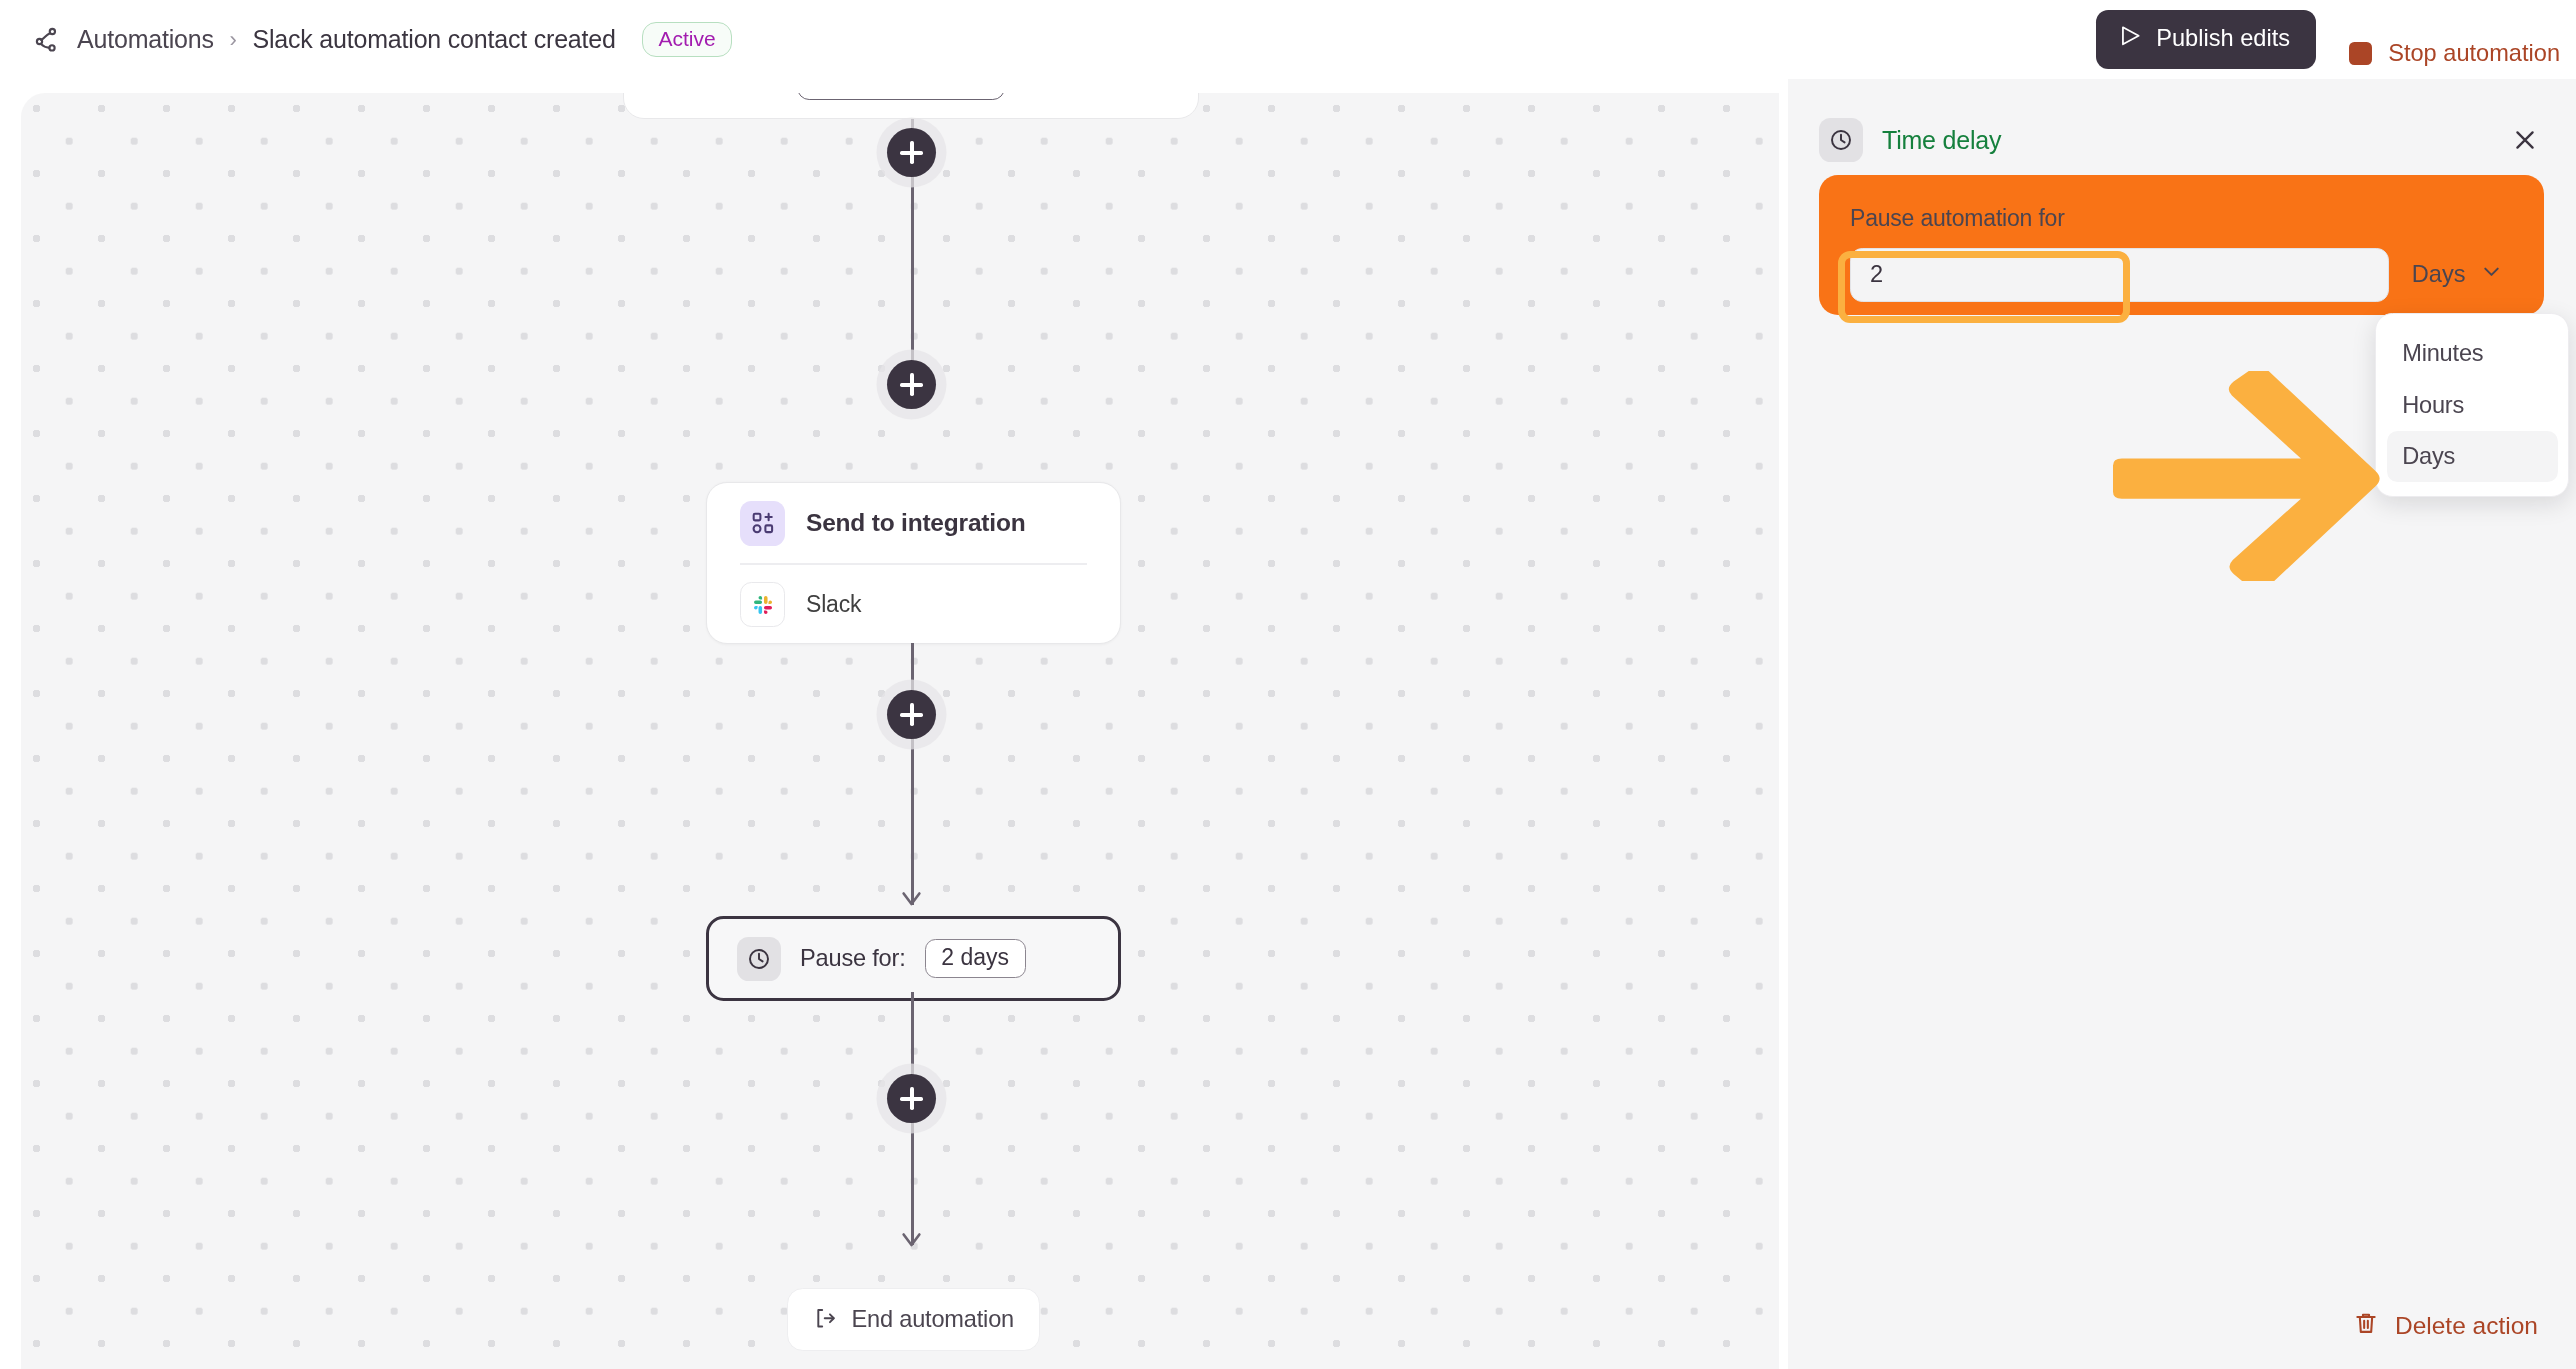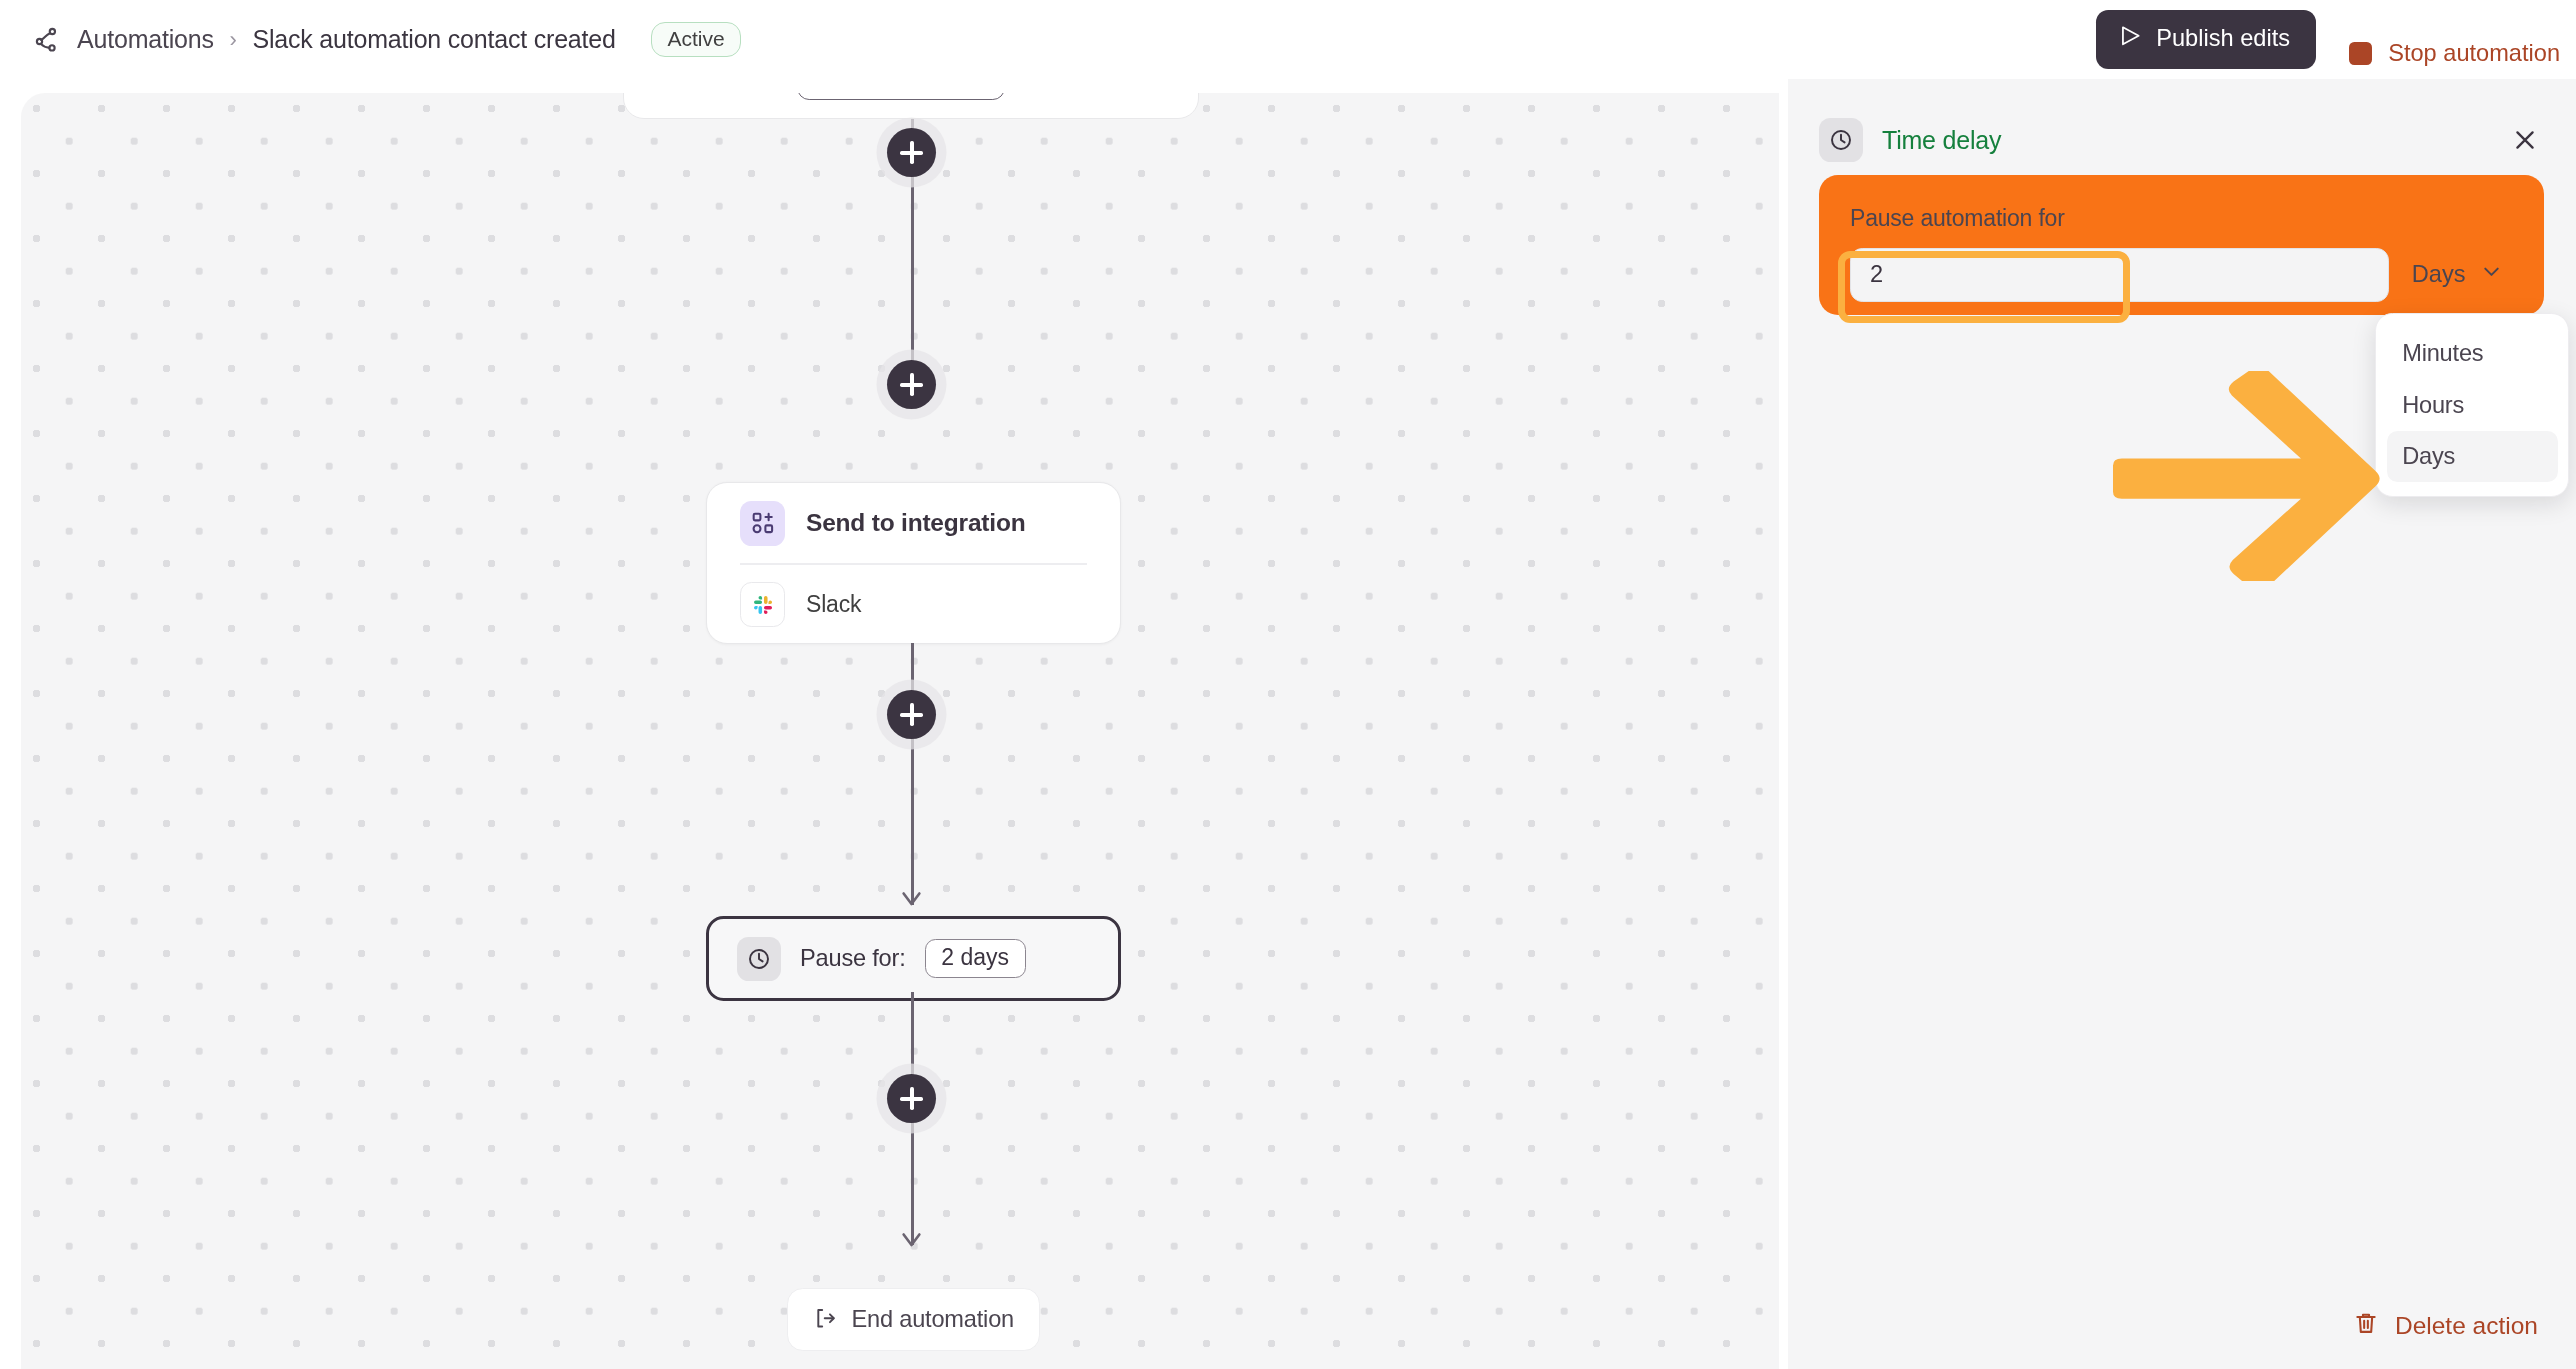--- a/index.html
+++ b/index.html
@@ -20,24 +20,24 @@
   .breadcrumb { display: flex; align-items: center; gap: 14px; padding-left: 21px; }
   .automations-icon { width: 30px; height: 30px; display:block; }
   .crumb-link {
     font-size: 25px; color: #4b4550; letter-spacing: -0.2px;
   }
   .crumb-sep { font-size: 22px; color: #9b96a1; padding: 0 1.7px; }
   .crumb-current {
     font-size: 25px; color: #3b3540; letter-spacing: -0.2px;
   }
   .status-badge {
-    margin-left: 21px;
+    margin-left: 12px;
     border: 1.7px solid #b7dfc0;
     background: #f7fcf8;
-    color: #404040;
+    color: #a21caf;
     font-size: 21px;
     border-radius: 14px;
     padding: 5.2px 15.7px 7px 15.7px;
     line-height: 1;
   }
   .topbar-right {
     margin-left: auto; display: flex; align-items: center; gap: 30px; padding-right: 24.5px;
   }
   .btn-publish {
     display: flex; align-items: center; gap: 14px;

